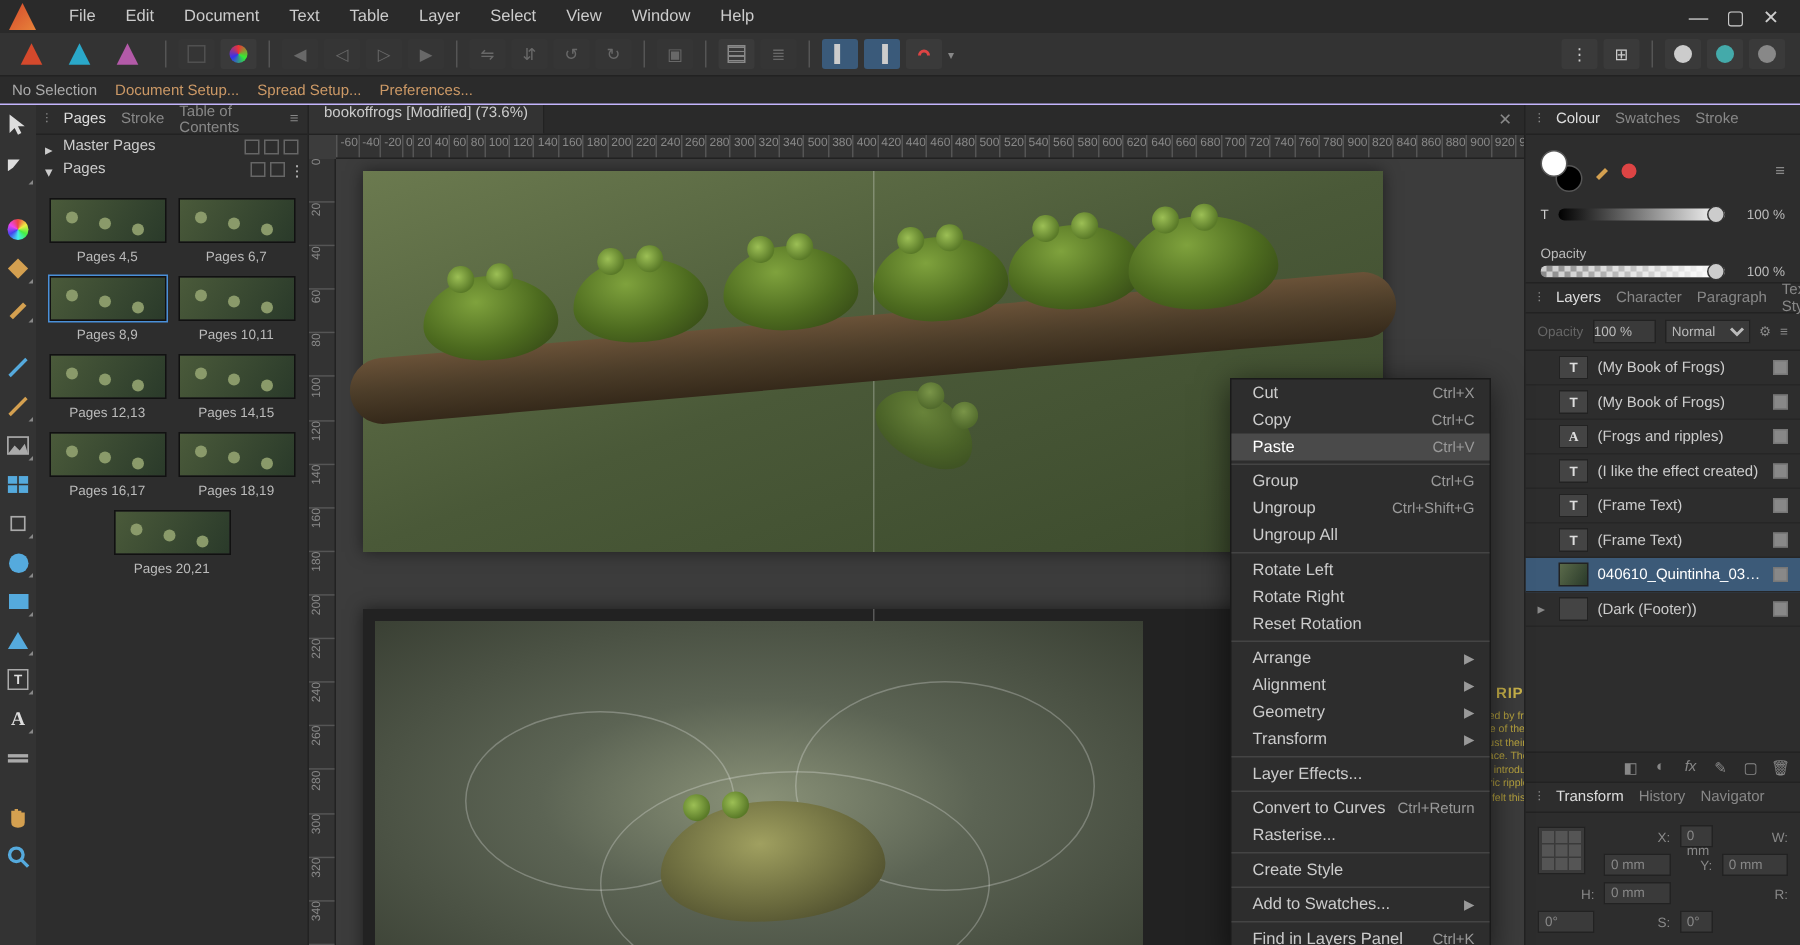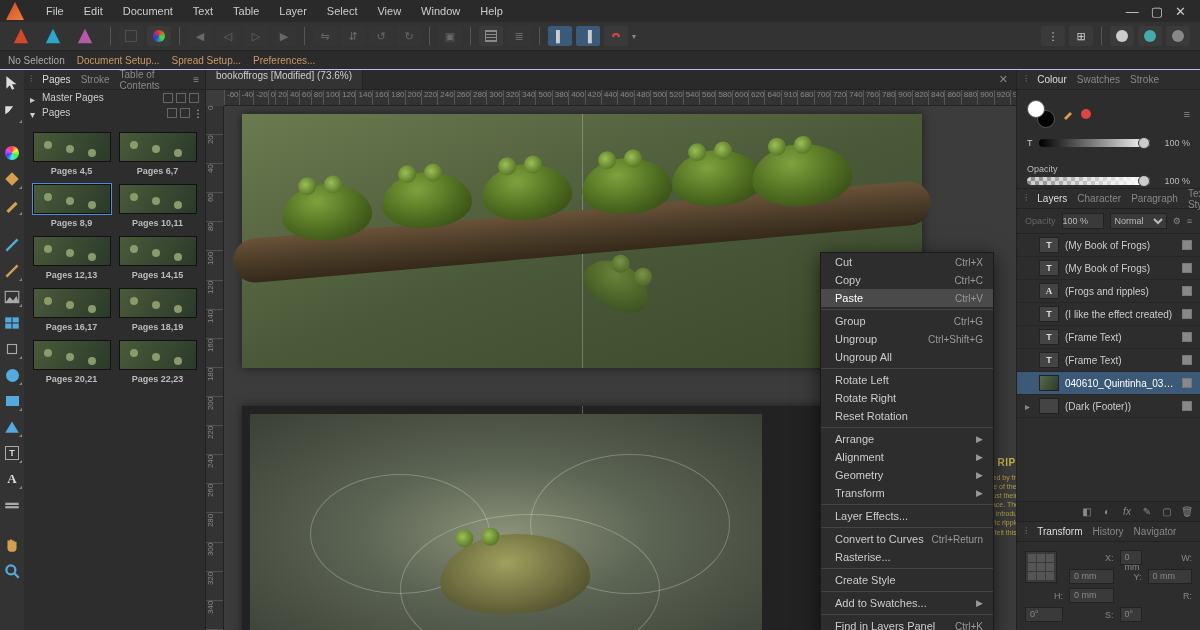--- a/index.html
+++ b/index.html
@@ -38,21 +38,21 @@
 
 .pages-panel { width:182px; background:#2d2d2d; display:flex; flex-direction:column; border-right:1px solid #222; }
 .panel-tabs { height:20px; display:flex; align-items:center; gap:10px; padding:0 6px; border-bottom:1px solid #222; font-size:10px; }
 .panel-tabs span { color:#888; cursor:pointer; }
 .panel-tabs span.active { color:#ddd; }
 .panel-tabs .panel-icons { margin-left:auto; display:flex; gap:4px; }
 .tree-row { display:flex; align-items:center; gap:4px; padding:2px 6px; font-size:10px; }
 .tree-row .expander { width:8px;height:8px;display:inline-block;}
 .thumb-scroll { flex:1; overflow-y:auto; padding:4px 2px 10px; }
 .spread-row { display:flex; gap:8px; justify-content:center; margin-top:8px; }
-.spread { display:flex; flex-direction:column; align-items:center; gap:4px;font-weight:bold; }
+.spread { display:flex; flex-direction:column; align-items:center; gap:4px; }
 .thumb { width:78px; height:30px; background:linear-gradient(120deg,#4a5a3a,#2a3a2a); border:1px solid #111; position:relative; overflow:hidden;}
 .thumb.sel { outline:1px solid #4a90d9; }
 .thumb .dot { position:absolute; width:8px;height:8px;border-radius:50%; background:#8a9a6a; }
 .spread-label { font-size:9px; color:#bbb; }
 
 
 .canvas-wrap { flex:1; background:#3c3c3c; position:relative; overflow:hidden; }
 .doc-tab-bar { height:20px; background:#2a2a2a; display:flex; align-items:center; border-bottom:1px solid #222; }
 .doc-tab { padding:0 10px; height:100%; display:flex; align-items:flex-start; gap:8px; font-size:10px; background:#333; border-right:1px solid #222; }
 .ruler-h { position:absolute; top:20px; left:18px; right:0; height:16px; background:#333; border-bottom:1px solid #222; font-size:8px; color:#888; display:flex; overflow:hidden; }
@@ -425,28 +425,20 @@
           </div>
         </div>
         <div class="spread-row">
           <div class="spread">
             <div class="thumb">
               <div class="dot" style="left: 10px; top: 8px;"></div>
               <div class="dot" style="left: 32px; top: 12px;"></div>
               <div class="dot" style="left: 54px; top: 16px;"></div>
             </div>
             <div class="spread-label">Pages 20,21</div>
-          </div>
-          <div class="spread">
-            <div class="thumb">
-              <div class="dot" style="left: 10px; top: 8px;"></div>
-              <div class="dot" style="left: 32px; top: 12px;"></div>
-              <div class="dot" style="left: 54px; top: 16px;"></div>
-            </div>
-            <div class="spread-label">Pages 22,23</div>
           </div>
         </div>
         <div class="spread-row">
         </div>
       </div>
   </div>
 
   <div class="canvas-wrap">
     <div class="doc-tab-bar">
       <div class="doc-tab">
@@ -484,21 +476,21 @@
         <div class="tick">460</div>
         <div class="tick">480</div>
         <div class="tick">500</div>
         <div class="tick">520</div>
         <div class="tick">540</div>
         <div class="tick">560</div>
         <div class="tick">580</div>
         <div class="tick">600</div>
         <div class="tick">620</div>
         <div class="tick">640</div>
-        <div class="tick">910</div>
+        <div class="tick">660</div>
         <div class="tick">680</div>
         <div class="tick">700</div>
         <div class="tick">720</div>
         <div class="tick">740</div>
         <div class="tick">760</div>
         <div class="tick">780</div>
         <div class="tick">900</div>
         <div class="tick">820</div>
         <div class="tick">840</div>
         <div class="tick">860</div>

